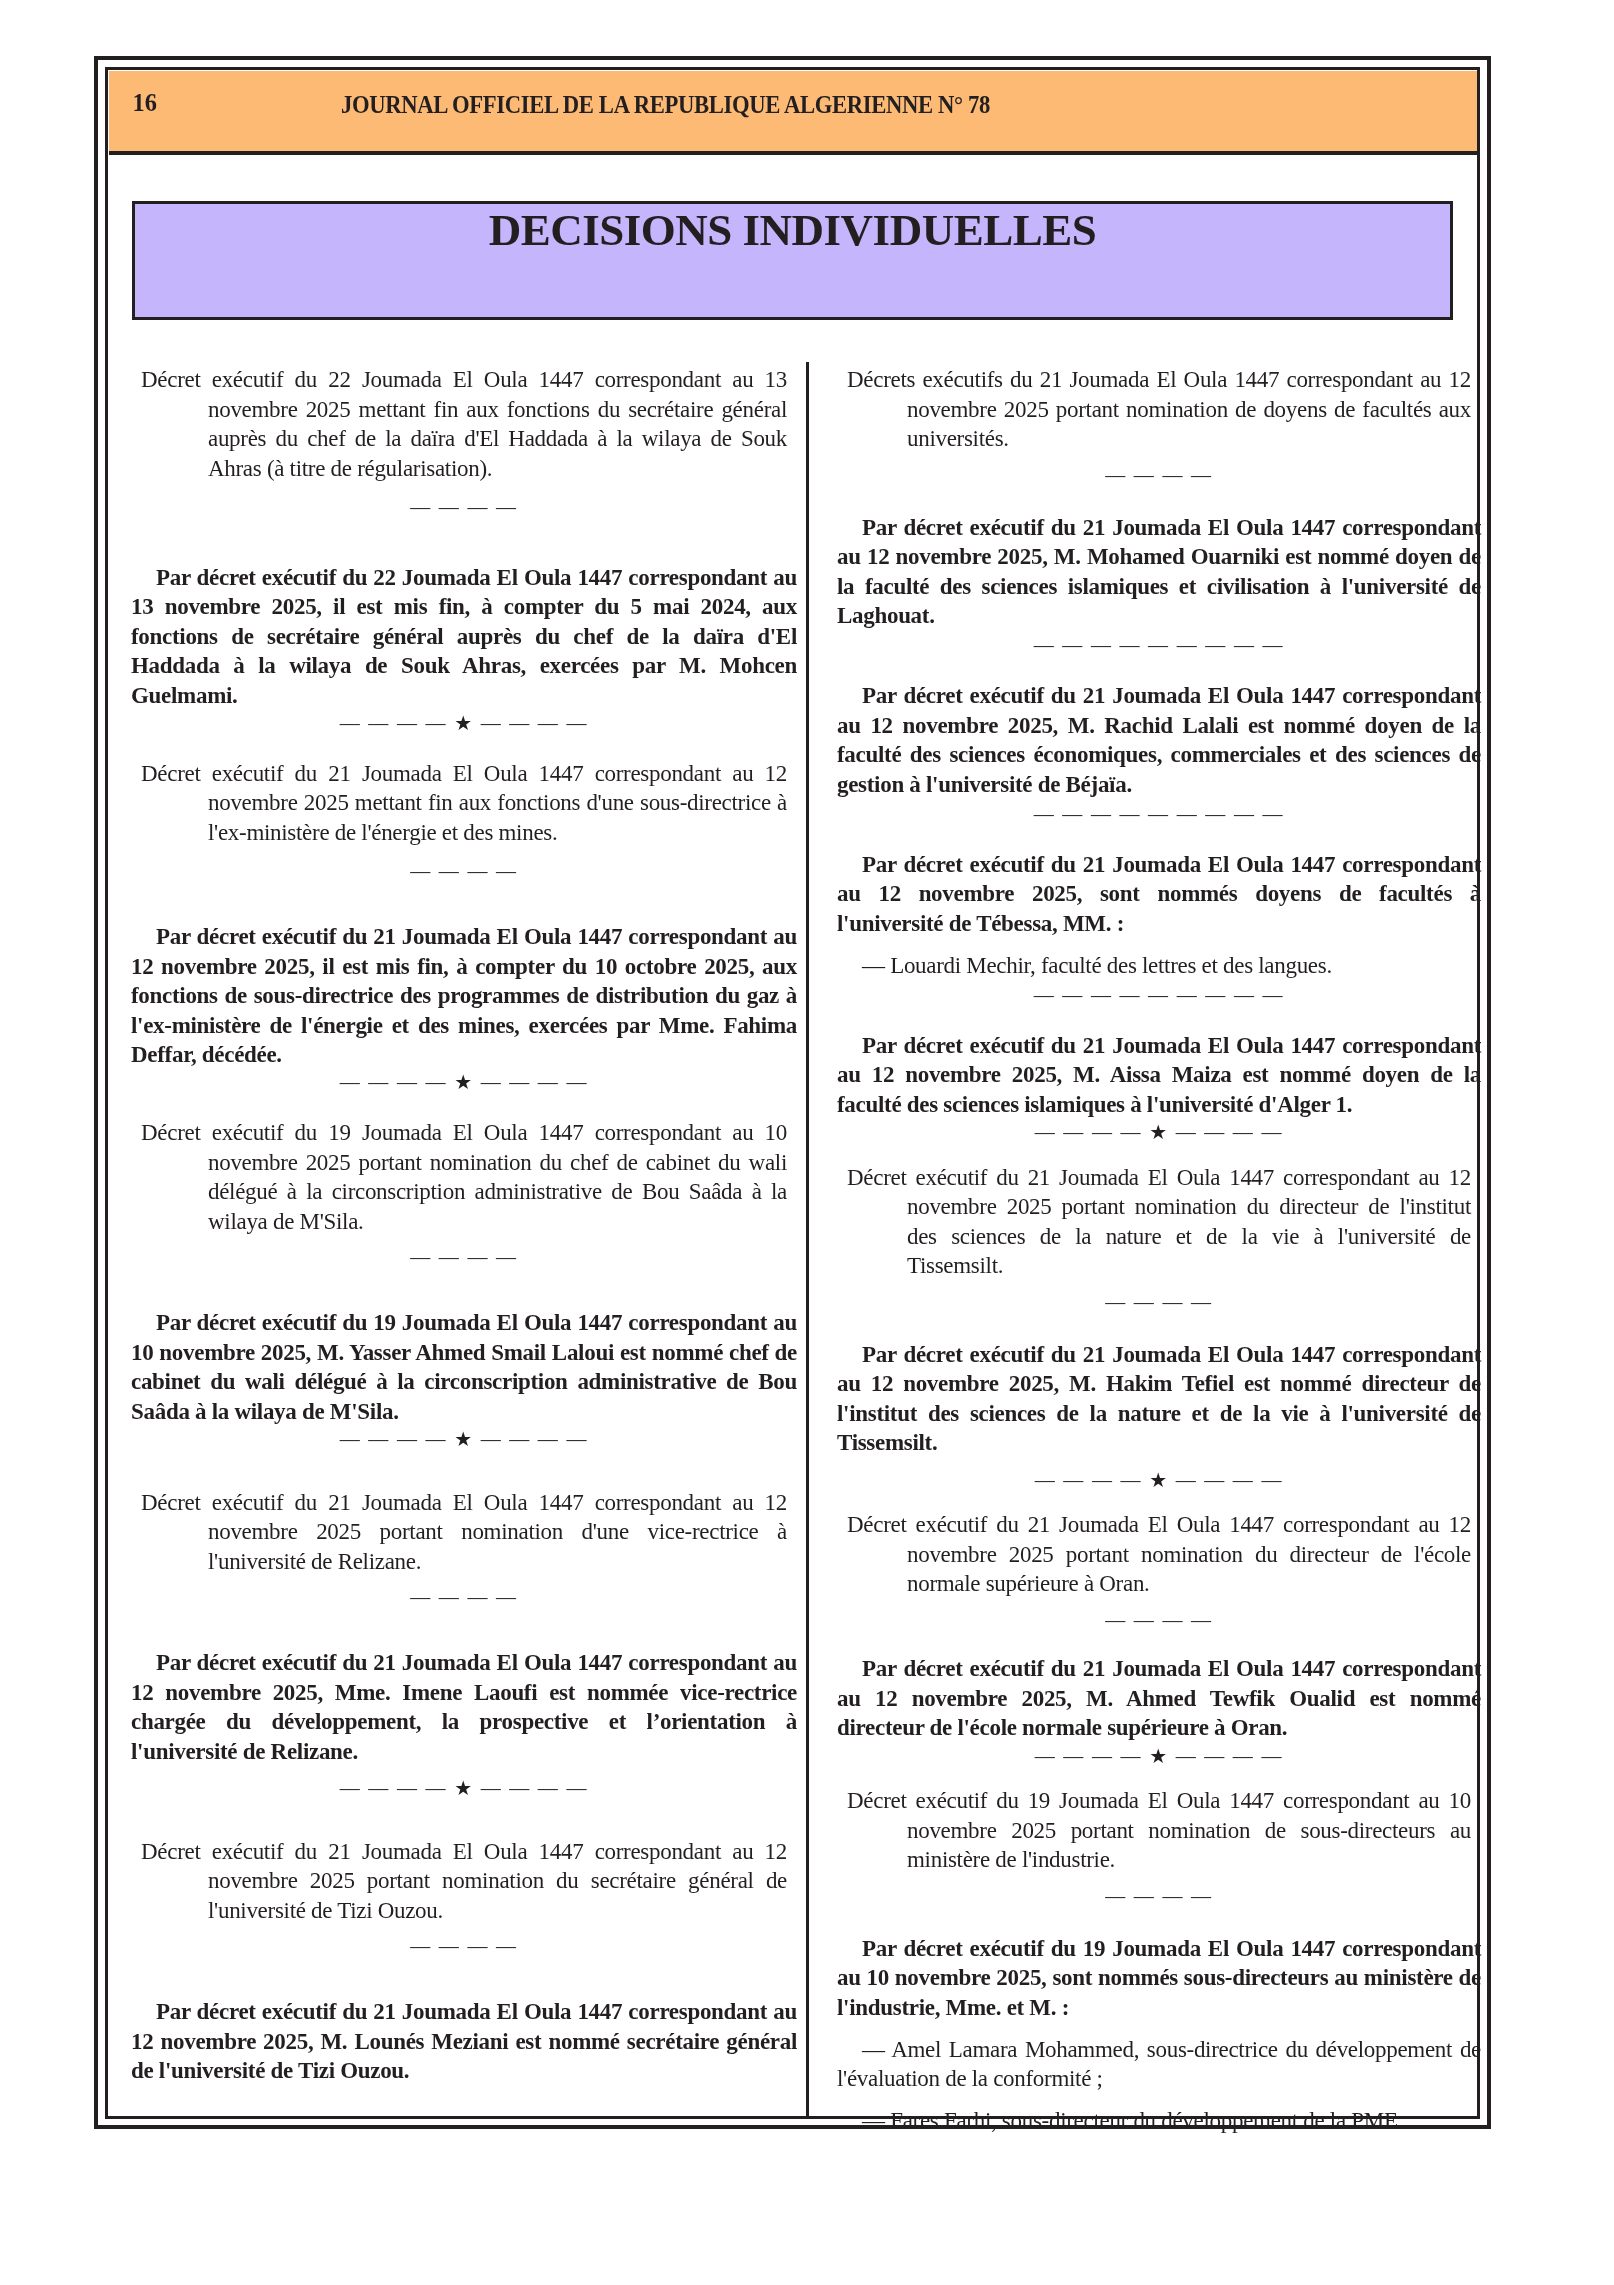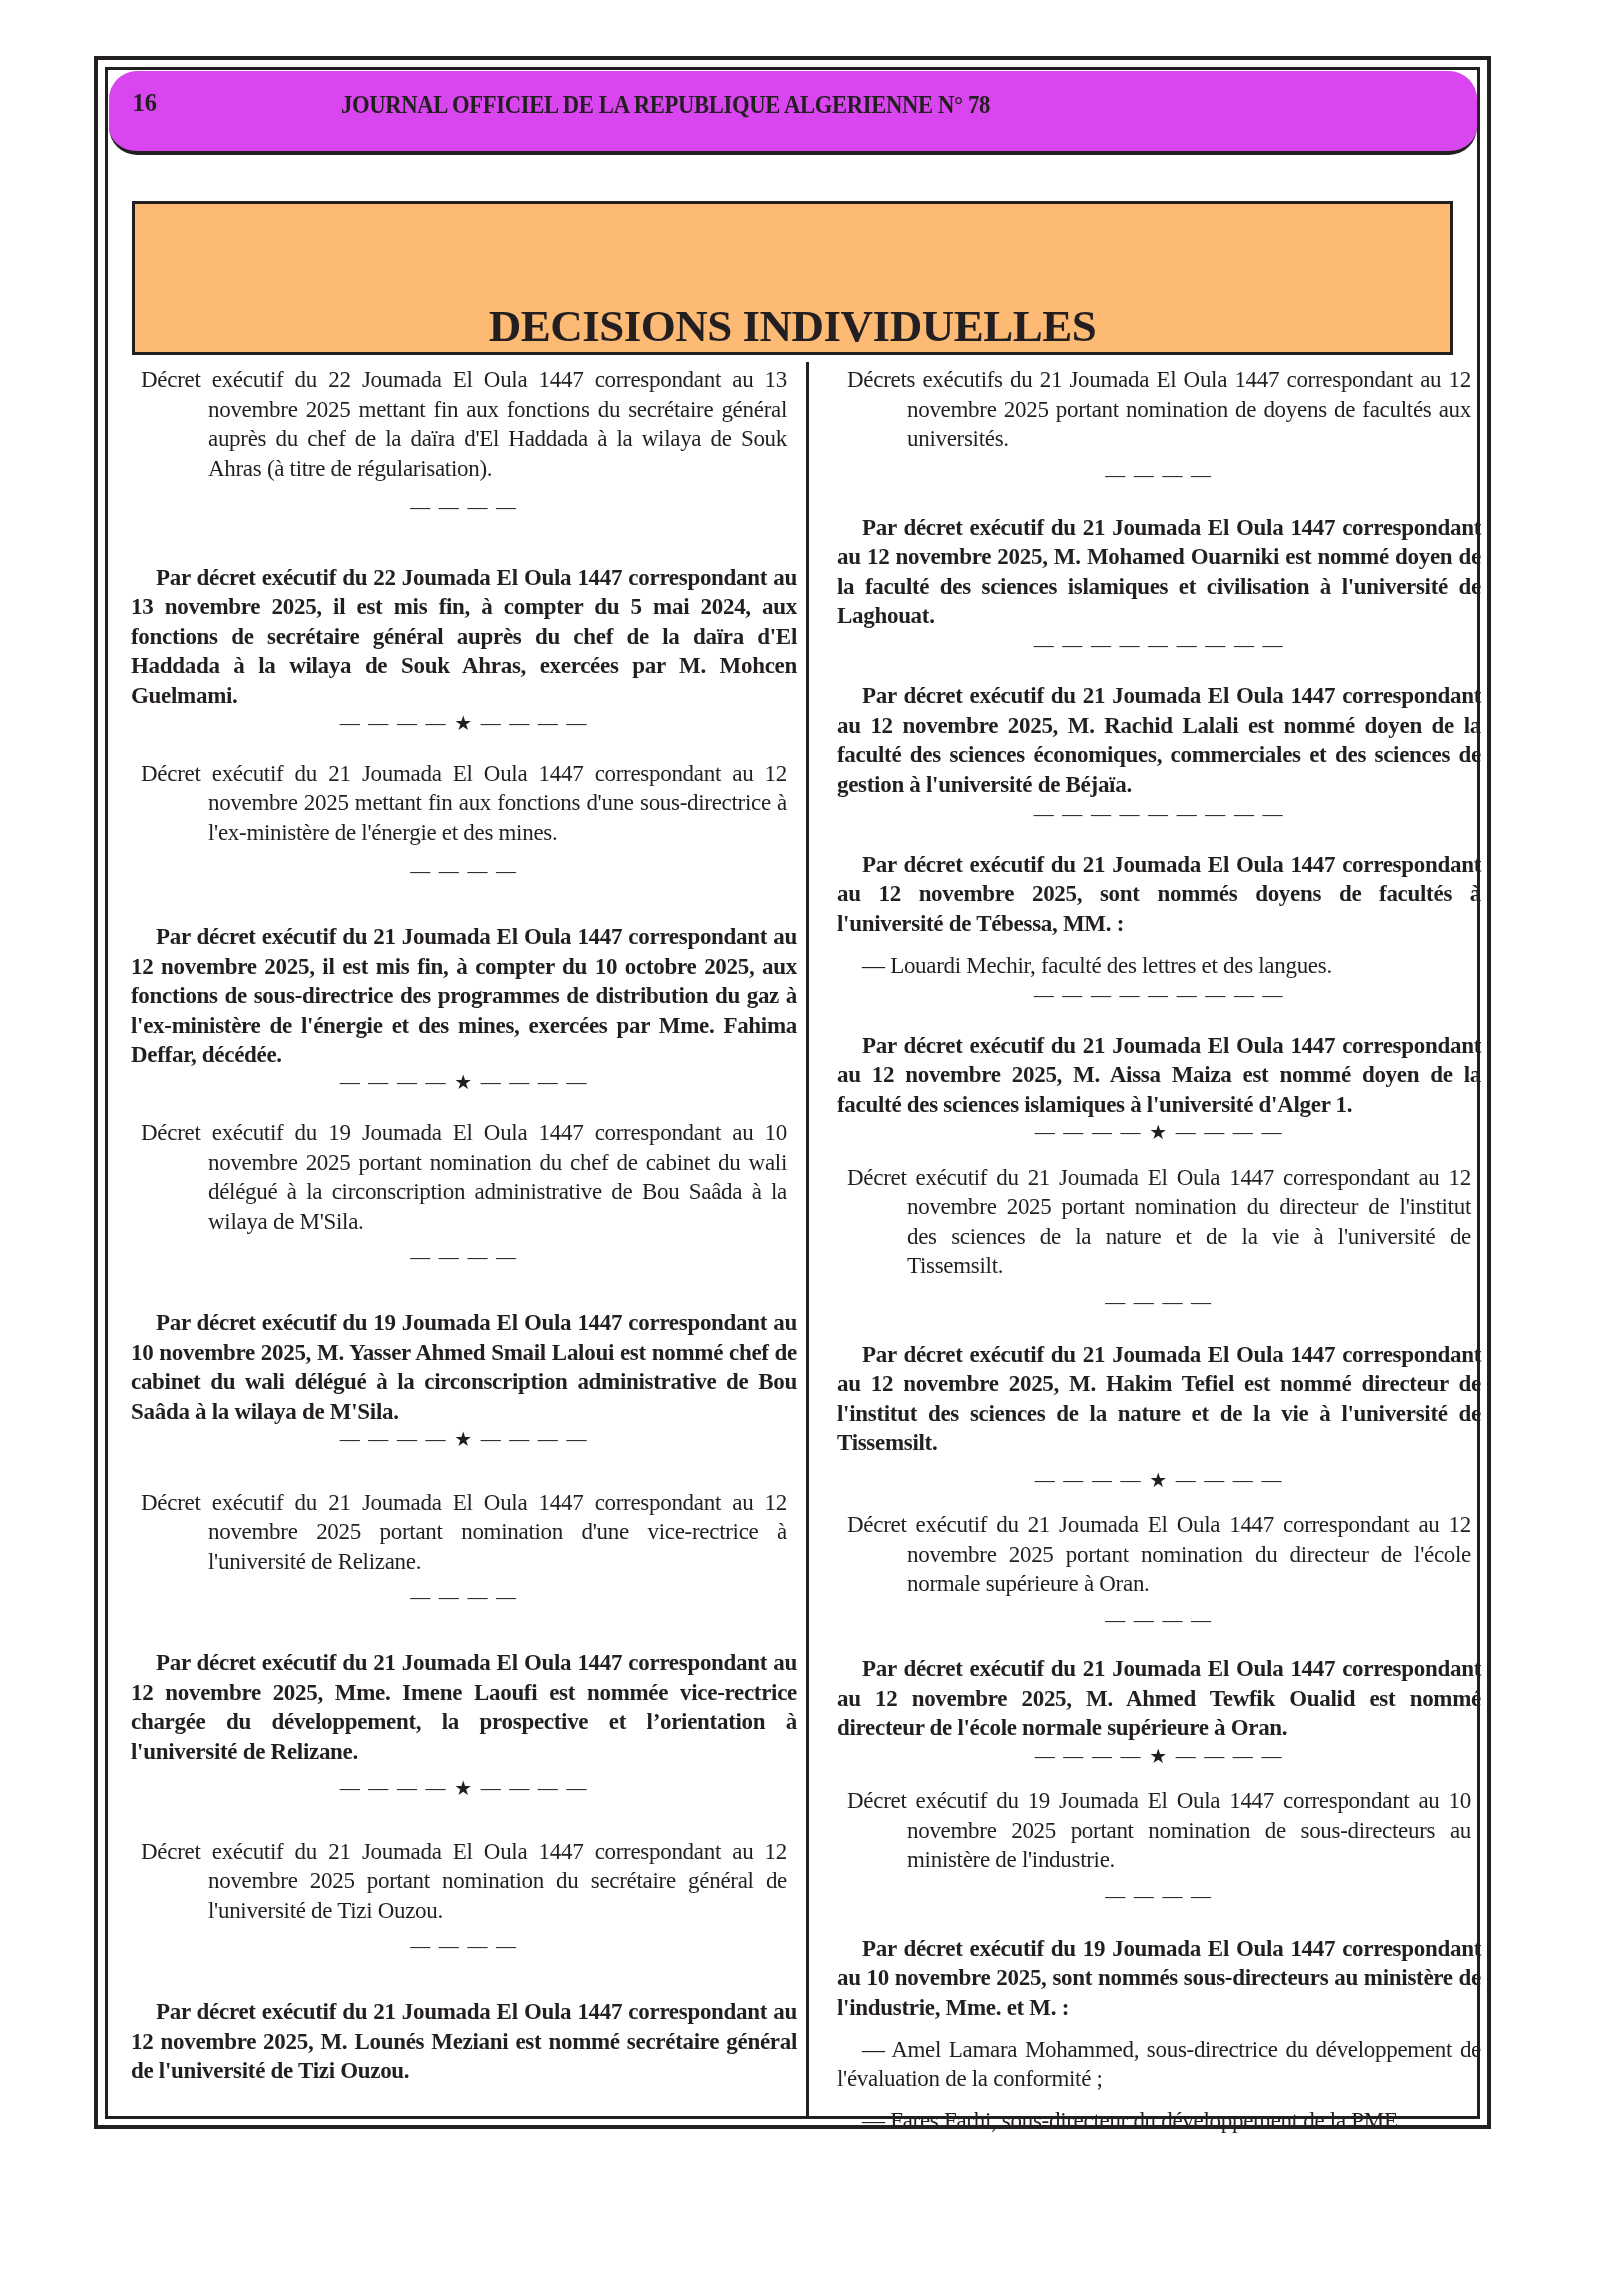--- a/index.html
+++ b/index.html
@@ -1,23 +1,23 @@
 <!DOCTYPE html>
 <html style="font-size:14.5px"><head>
 <meta charset="utf-8">
 <style>
   html, body { margin: 0; padding: 0; background: #ffffff; }
   body { width: 1615px; height: 2285px; position: relative; font-family: "Liberation Serif", "DejaVu Serif", serif; color: #231f20; }
   .frame-outer { position: absolute; left: 94px; top: 56px; width: 1397px; height: 2073px; border: 4.5px solid #231f20; box-sizing: border-box; }
   .frame-inner { position: absolute; left: 105px; top: 67px; width: 1375px; height: 2052px; border: 3.6px solid #231f20; box-sizing: border-box; }
-  .header { position: absolute; left: 109px; top: 71px; width: 1368px; height: 80px; background: #d946ef; border-bottom: 4.5px solid #231f20; box-sizing: content-box; border-radius: 28px; }
+  .header { position: absolute; left: 109px; top: 71px; width: 1368px; height: 80px; background: #fdba74; border-bottom: 4.5px solid #231f20; box-sizing: content-box; }
   .header .pg { position: absolute; left: 23.5px; top: 18px; font-size: 24.4px; font-weight: bold; }
   .header .jtitle { position: absolute; left: 232px; top: 20px; font-size: 24.4px; font-weight: bold; letter-spacing: -0.4px; transform: scaleX(0.93); transform-origin: left; }
   .header .dates { position: absolute; right: 7.2px; top: 5.4px; text-align: right; font-size: 24.4px; font-weight: bold; line-height: 38px; }
-  .title-box { position: absolute; left: 132px; top: 201px; width: 1321px; height: 154px; background: #fdba74; border: 3.6px solid #231f20; box-sizing: border-box; display: flex; align-items: flex-end; justify-content: center; }
+  .title-box { position: absolute; left: 132px; top: 201px; width: 1321px; height: 119px; background: #c4b5fd; border: 3.6px solid #231f20; box-sizing: border-box; display: flex; align-items: flex-start; justify-content: center; }
   .title-box h1 { margin: 0; font-size: 45px; font-weight: bold; letter-spacing: -0.5px; }
   .col { position: absolute; top: 355px; width: 666px; font-size: 23px; line-height: 29.5px; }
   .col-left { left: 131px; }
   .col-right { left: 837px; width: 644px; }
   .divider { position: absolute; left: 806px; top: 362px; width: 2.7px; height: 1755px; background: #231f20; }
   .dtitle { font-weight: normal; text-align: justify; text-indent: -67px; padding-left: 67px; margin: 10px; letter-spacing: -0.3px; }
   .col-right .dtitle { text-indent: -60px; padding-left: 60px; }
   .sep { text-align: center; margin: 7.2px 0 31px 0; letter-spacing: 1.8px; font-size: 20px; line-height: 22px; }
   .sep-star { text-align: center; margin: 1.8px 0 23.5px 0; letter-spacing: 1.8px; font-size: 20px; line-height: 23.5px; }
   .body-p { margin: 0; text-align: justify; text-indent: 25px; letter-spacing: -0.3px; font-weight: bold; }

